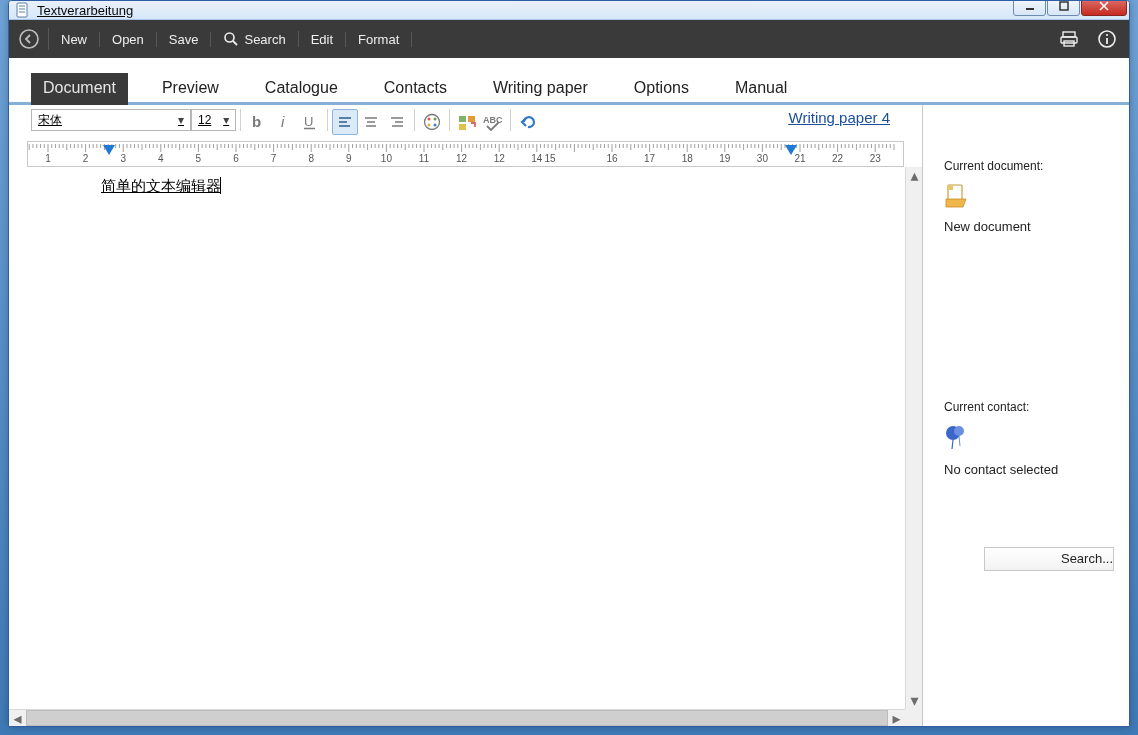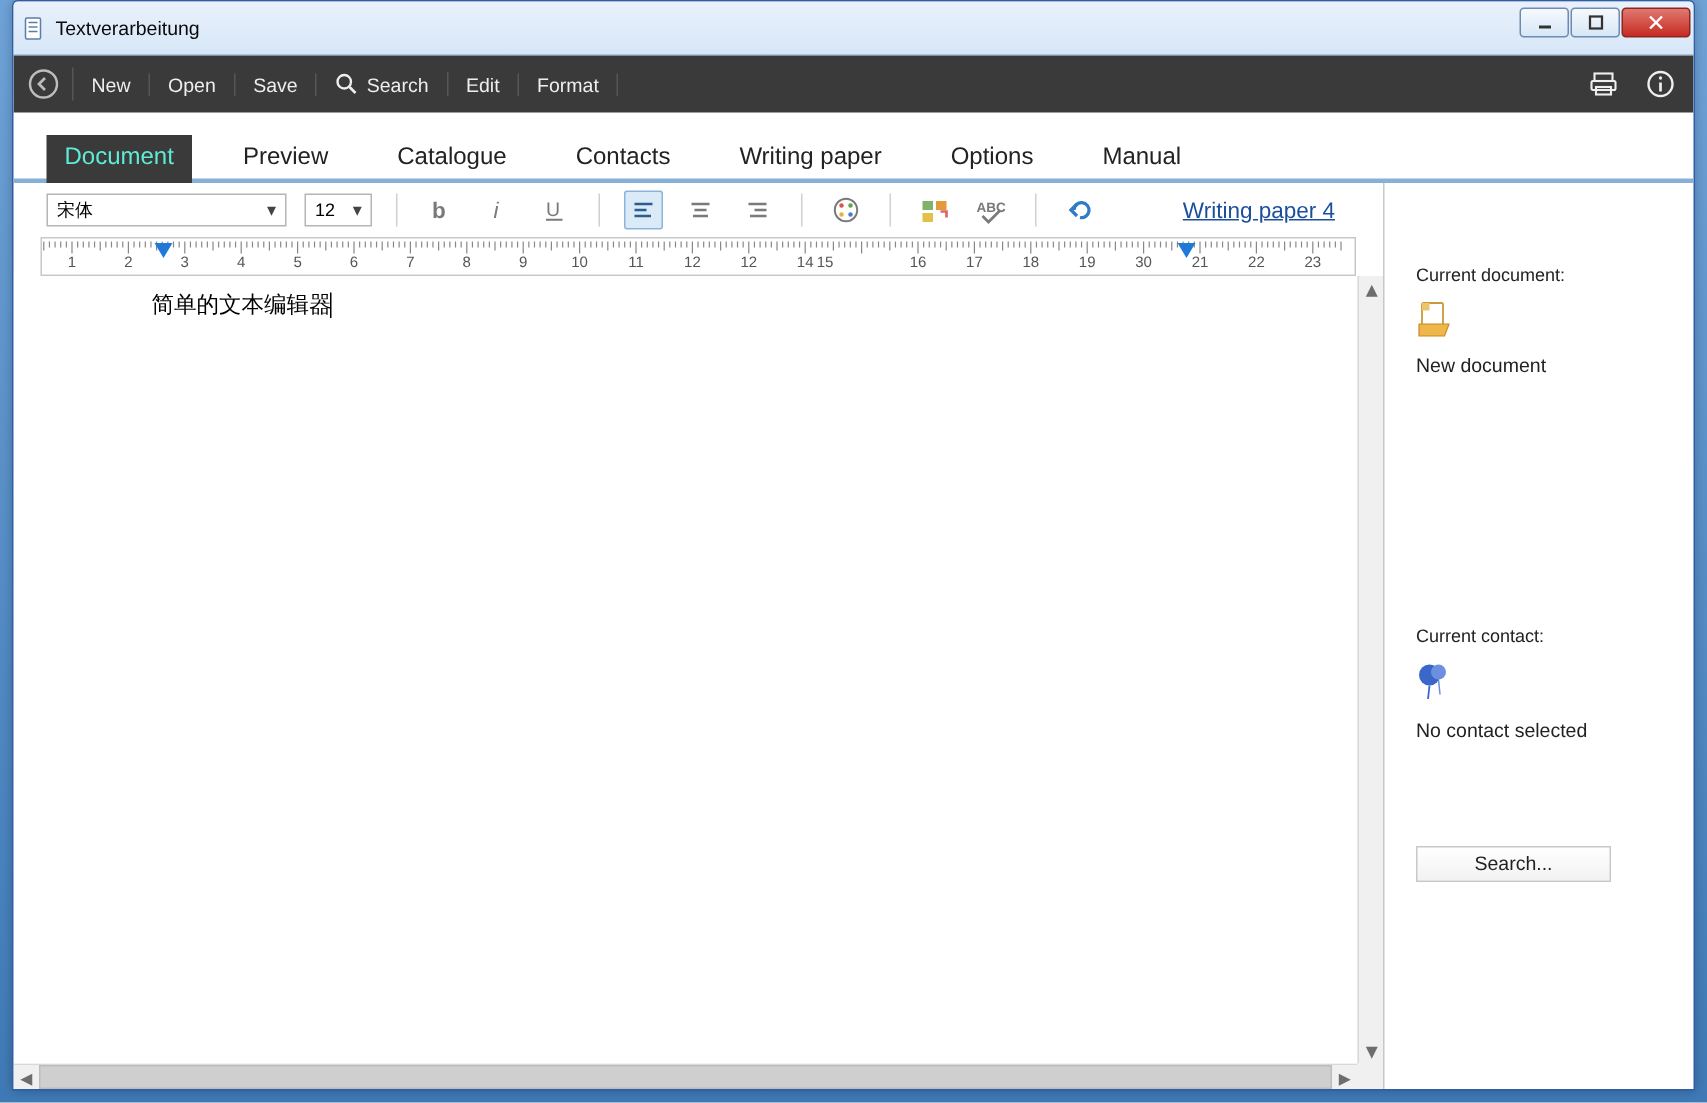--- a/index.html
+++ b/index.html
@@ -21,28 +21,29 @@
     border: 1px solid #2f5ea7;
     border-radius: 4px 4px 0 0;
     box-shadow: 0 0 8px rgba(0,0,0,0.25);
     display: flex;
     flex-direction: column;
     overflow: hidden;
   }
 
   
   .titlebar {
-    height: 36px;
+    height: 19px;
     background: linear-gradient(to bottom, #e9f1fb, #d7e7f8);
     border-bottom: 1px solid #a9c6e8;
     display: flex;
     align-items: center;
     padding: 0 2px 0 6px;
     font-size: 13px;
     color: #0a0a0a;
+    text-decoration: underline;
   }
   .titlebar .app-icon {
     width: 16px; height: 16px;
     margin-right: 6px;
     display: inline-flex; align-items: center; justify-content: center;
   }
   .titlebar .title-text { flex: 1; }
   .win-controls { display: flex; }
   .win-btn {
     width: 33px; height: 20px;
@@ -105,21 +106,21 @@
     border-bottom: 3px solid #86b0d6;
   }
   .tab {
     padding: 6px 12px 8px 12px;
     position: relative;
     bottom: -3px;
     cursor: default;
   }
   .tab.active {
     background: #3a3a3a;
-    color: #5eead4;
+    color: #e5e5e5;
   }
 
   
   .content {
     flex: 1;
     display: flex;
     overflow: hidden;
   }
 
   
@@ -129,23 +130,24 @@
     flex-direction: column;
     border-right: 1px solid #c8c8c8;
     margin-right: 1px;
     min-width: 0;
   }
 
   
   .format-row {
     height: 36px;
     display: flex;
-    align-items: center;
+    align-items: flex-start;
     padding: 4px 8px 4px 22px;
-    gap: 12px;
+    gap: 0;
+    text-decoration: underline;
   }
   .combo {
     height: 22px;
     border: 1px solid #b5b5b5;
     display: flex;
     align-items: center;
     background: #fff;
     font-size: 12px;
     position: relative;
   }
@@ -214,20 +216,21 @@
   }
   .page {
     flex: 1;
     overflow: hidden;
     background: #fff;
     position: relative;
     padding: 10px 20px 10px 92px;
     font-size: 15px;
     color: #000;
     font-family: SimSun, "宋体", serif;
+    text-decoration: underline;
   }
   .cursor-caret {
     display: inline-block;
     width: 1px; height: 17px;
     border-right: 1px solid #000;
     vertical-align: text-bottom;
     margin-left: -1px;
   }
   .scroll-v {
     position: absolute;
@@ -279,22 +282,23 @@
   .sp-icon-row { margin-bottom: 10px; }
   .sp-text { font-size: 13px; color: #222; margin-bottom: 30px; }
   .sp-block2 { margin-top: 100px; }
   .sp-search-btn {
     margin-top: 70px;
     width: 130px;
     height: 24px;
     border: 1px solid #c8c8c8;
     background: linear-gradient(to bottom, #ffffff, #f2f2f2);
     font-size: 13px;
-    text-align: center;
+    text-align: right;
     line-height: 22px;
+    margin-left: 40px;
   }
 
   svg { display: block; }
 </style>
 </head>
 <body>
 
 <div class="window">
 
   <div class="titlebar">

